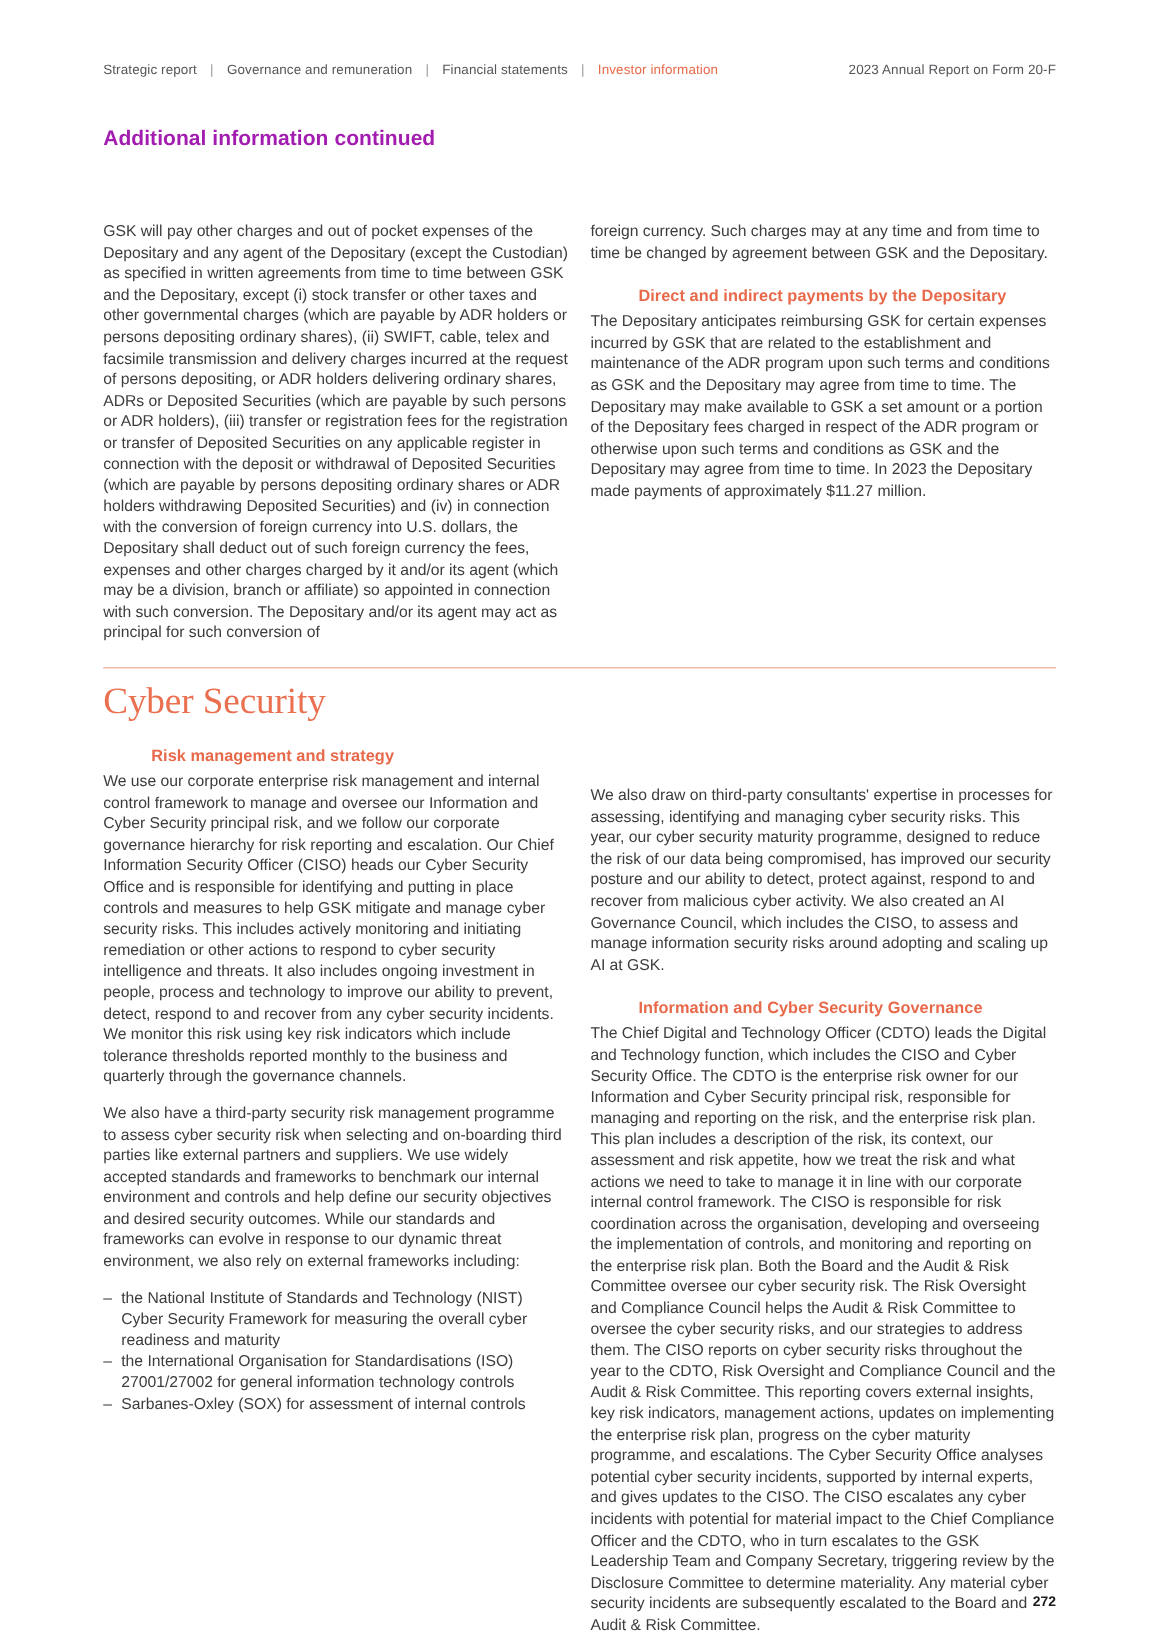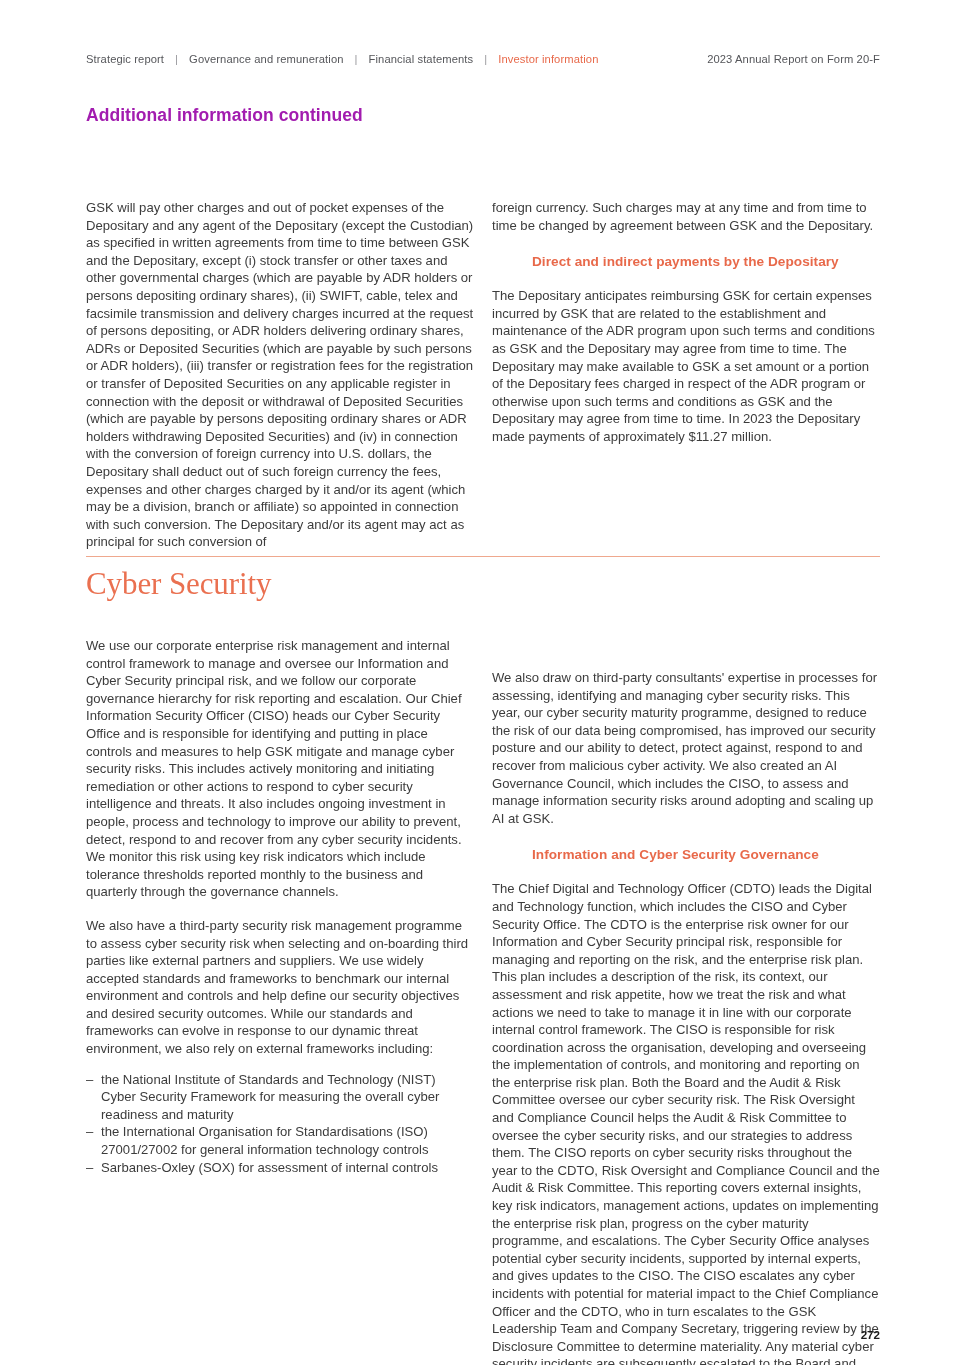--- a/index.html
+++ b/index.html
@@ -73,21 +73,21 @@
   }
   .col-left  { left: 86px; }
   .col-right { left: 492px; }
 
   .sec-top-left  { top: 183px; }
   .sec-top-right { top: 183px; }
   .sec-cyber-left  { top: 621px; }
   .sec-cyber-right { top: 653px; }
 
   p {
-    margin: 16px 0 13px 0;
+    margin: 1px 0 13px 0;
     text-align: left;
   }
   p:last-child { margin-bottom: 0; }
 
   
   h3.sub {
     margin: 19px 0 3px 0;
     font-size: 13.6px;
     line-height: 18px;
     font-weight: bold;
@@ -173,20 +173,21 @@
   <div class="col col-right sec-top-right">
     <p>foreign currency. Such charges may at any time and from time to time be changed by agreement between GSK and the Depositary.</p>
     <h3 class="sub">Direct and indirect payments by the Depositary</h3>
     <p>The Depositary anticipates reimbursing GSK for certain expenses incurred by GSK that are related to the establishment and maintenance of the ADR program upon such terms and conditions as GSK and the Depositary may agree from time to time. The Depositary may make available to GSK a set amount or a portion of the Depositary fees charged in respect of the ADR program or otherwise upon such terms and conditions as GSK and the Depositary may agree from time to time. In 2023 the Depositary made payments of approximately $11.27 million.</p>
   </div>
 
   <div class="section-rule"></div>
   <div class="section-title">Cyber Security</div>
 
   <div class="col col-left sec-cyber-left">
+    <h3 class="sub first">Risk management and strategy</h3>
     <p>We use our corporate enterprise risk management and internal control framework to manage and oversee our Information and Cyber Security principal risk, and we follow our corporate governance hierarchy for risk reporting and escalation. Our Chief Information Security Officer (CISO) heads our Cyber Security Office and is responsible for identifying and putting in place controls and measures to help GSK mitigate and manage cyber security risks. This includes actively monitoring and initiating remediation or other actions to respond to cyber security intelligence and threats. It also includes ongoing investment in people, process and technology to improve our ability to prevent, detect, respond to and recover from any cyber security incidents. We monitor this risk using key risk indicators which include tolerance thresholds reported monthly to the business and quarterly through the governance channels.</p>
     <p>We also have a third-party security risk management programme to assess cyber security risk when selecting and on-boarding third parties like external partners and suppliers.  We use widely accepted  standards and frameworks to benchmark our internal environment and controls and help define our security objectives and desired security outcomes. While our standards and frameworks can evolve in response to our dynamic threat environment, we also rely on external frameworks including:</p>
     <ul class="dashlist">
       <li>
         <span class="dash">–</span>
         <span class="ltext">the National Institute of Standards and Technology (NIST) Cyber Security Framework for measuring the overall cyber readiness and maturity</span>
       </li>
       <li>
         <span class="dash">–</span>
         <span class="ltext"> the International Organisation for Standardisations (ISO) 27001/27002 for general information technology controls</span>

